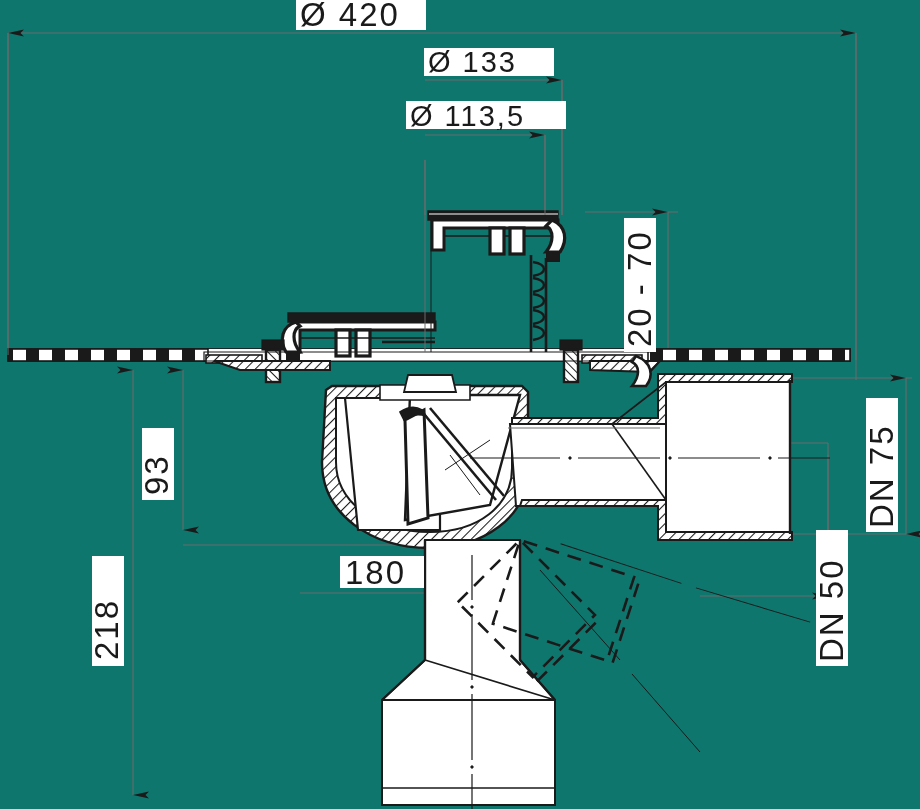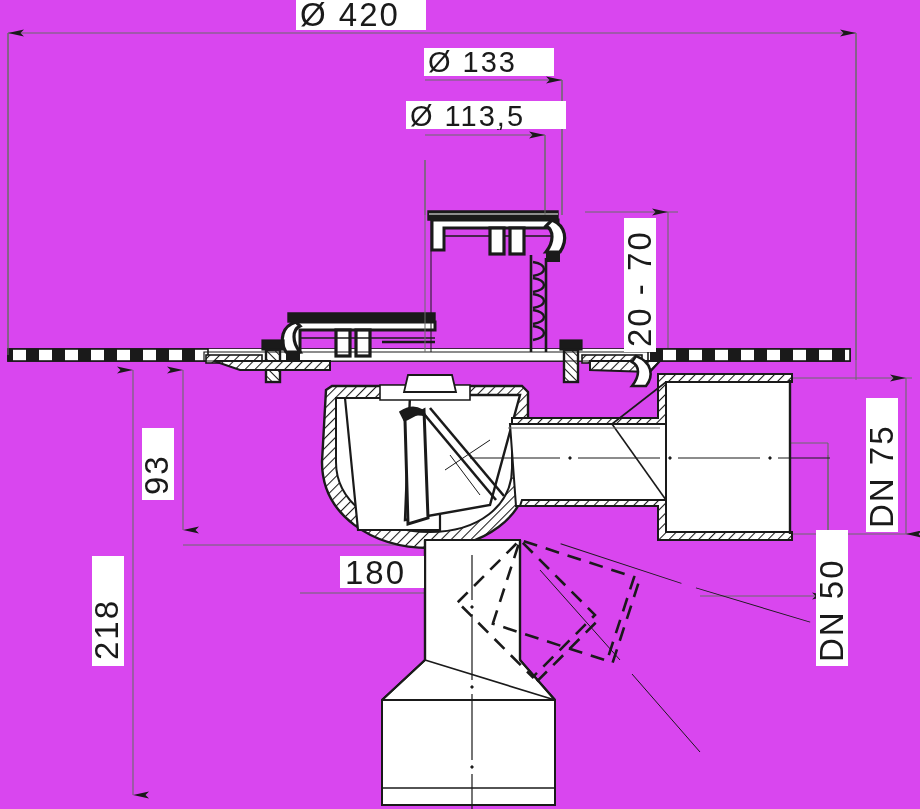--- a/index.html
+++ b/index.html
@@ -1,16 +1,16 @@
 <!DOCTYPE html>
 <html><head>
 <meta charset="utf-8">
 <style>
   html,body{margin:0;padding:0;background:#ffffff;}
-  #stage{position:relative;width:920px;height:809px;background:#d946ef;
+  #stage{position:relative;width:920px;height:809px;background:#0f766e;
          font-family:"Liberation Sans",sans-serif;overflow:hidden;}
   svg{display:block;}
   text{font-family:"Liberation Sans",sans-serif;fill:#1a1a1a;}
 </style>
 </head>
 <body>
 
 <div id="stage">
 <svg width="920" height="809" viewBox="0 0 920 809">
 

